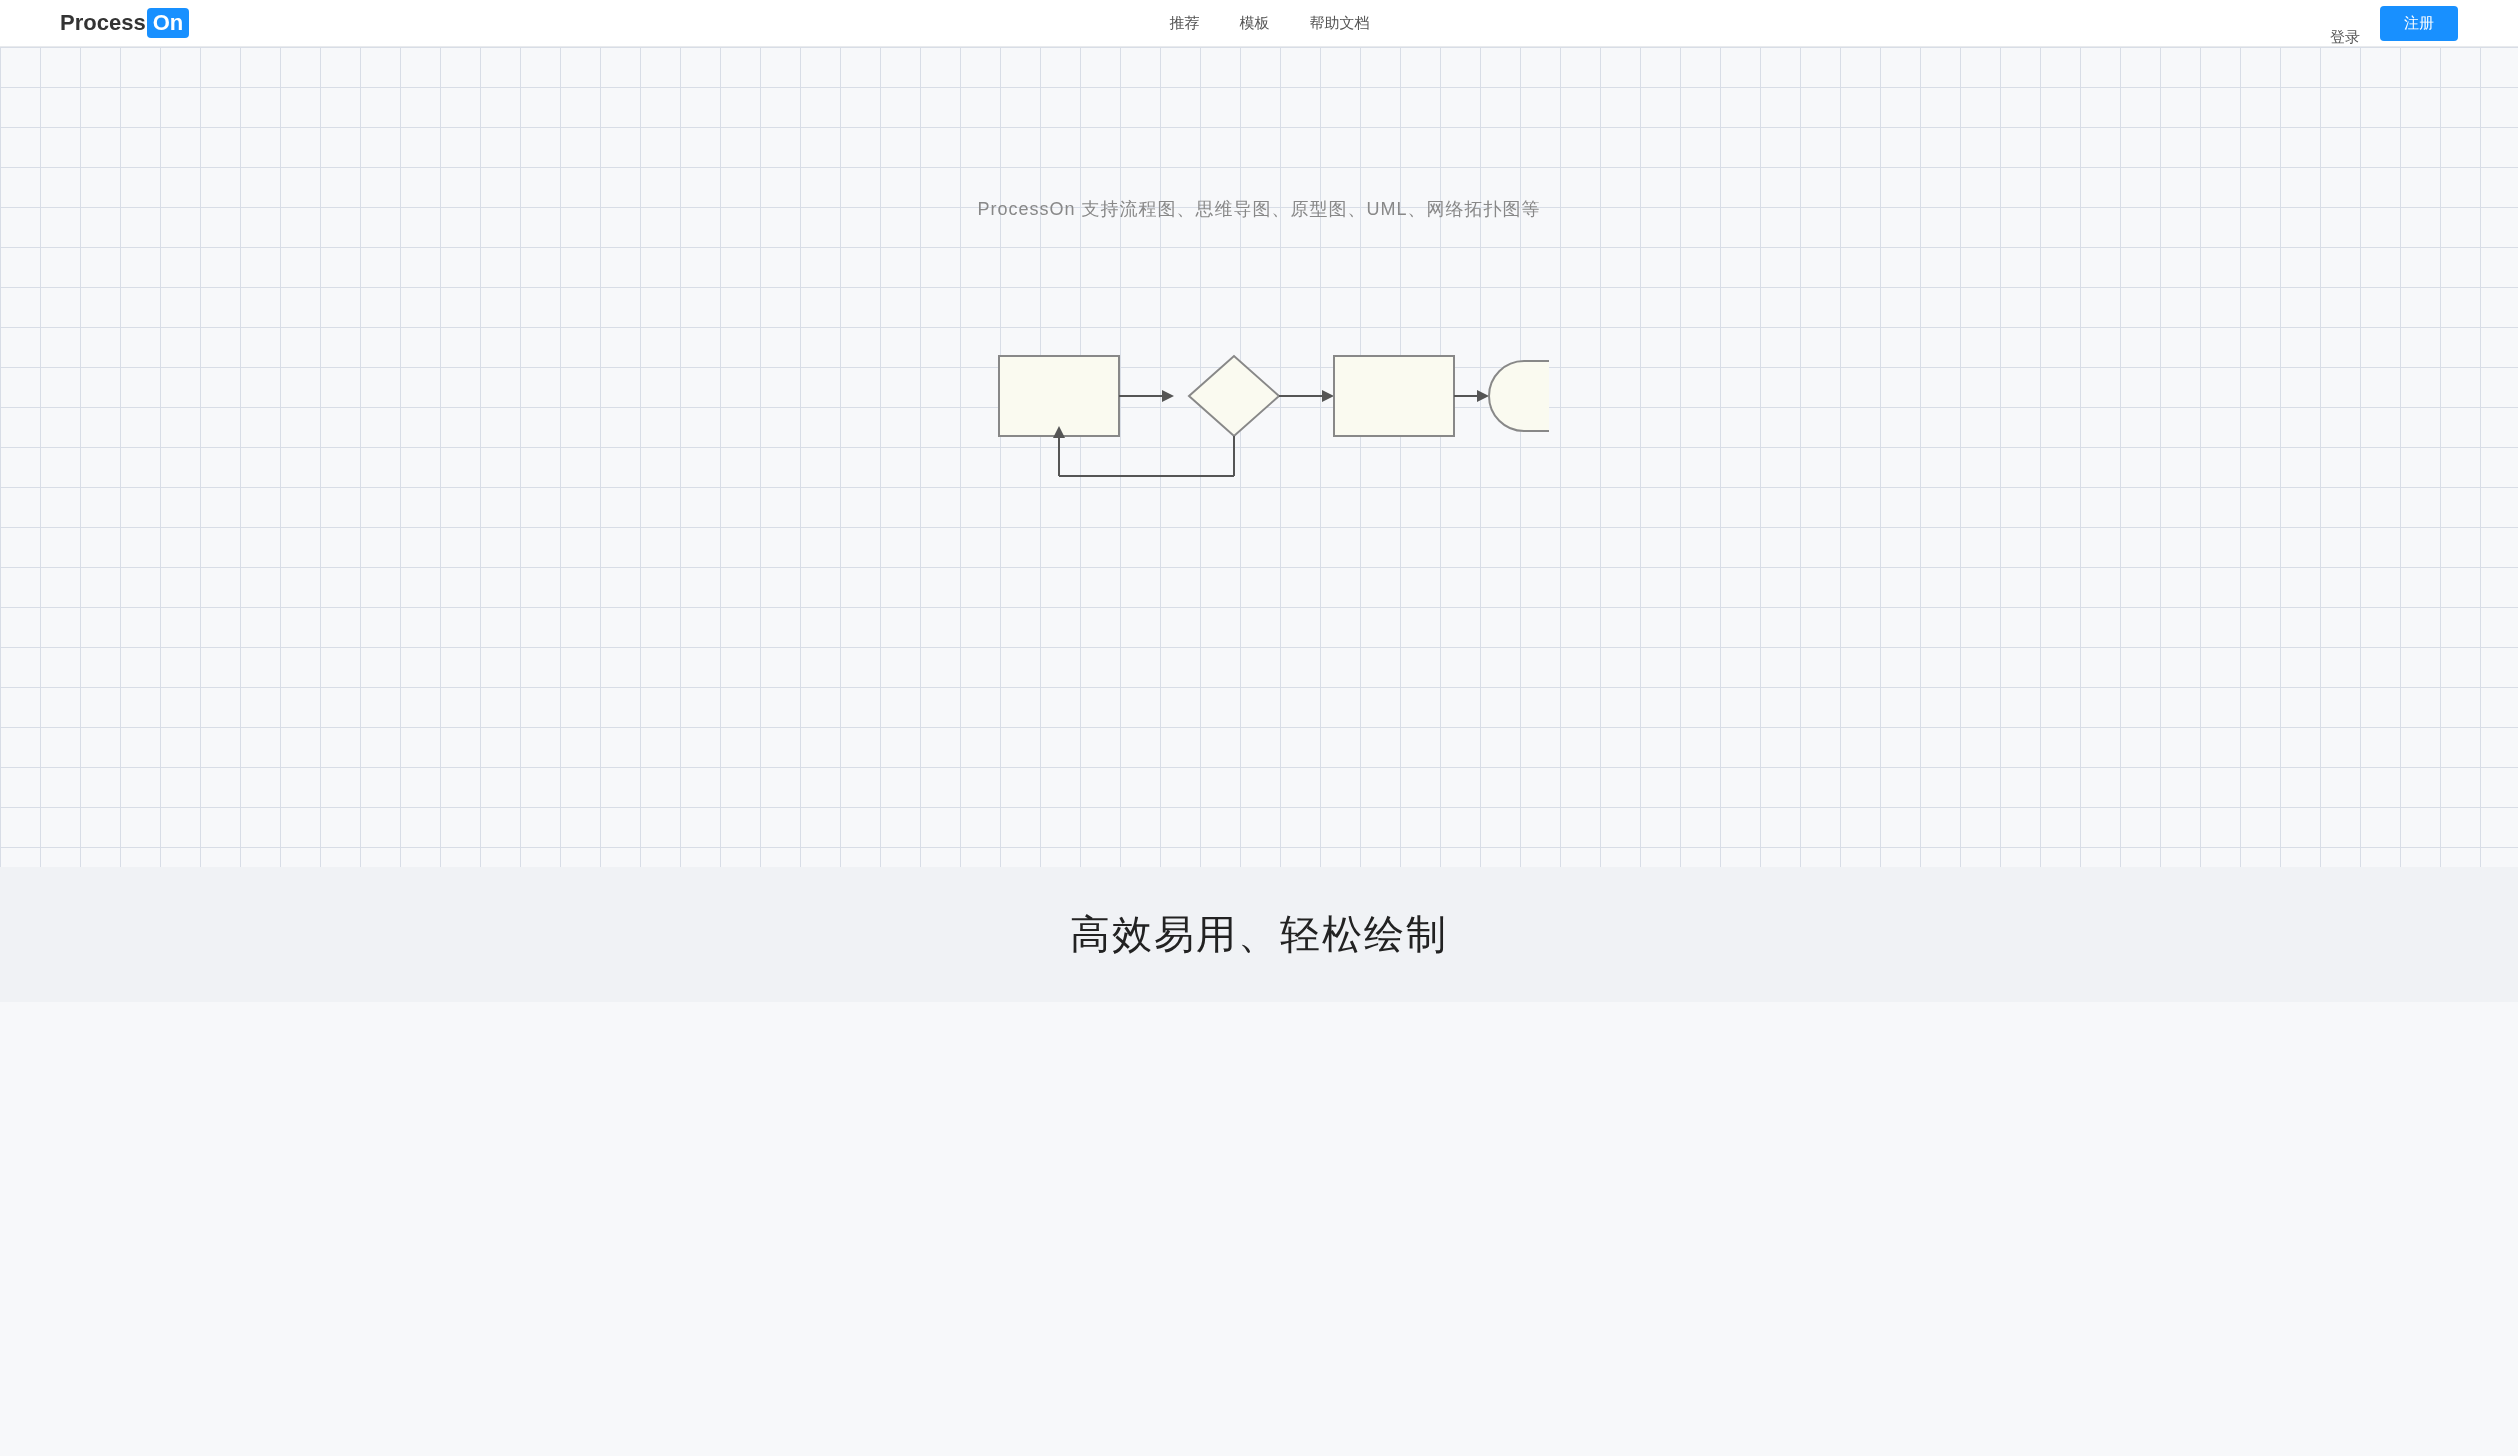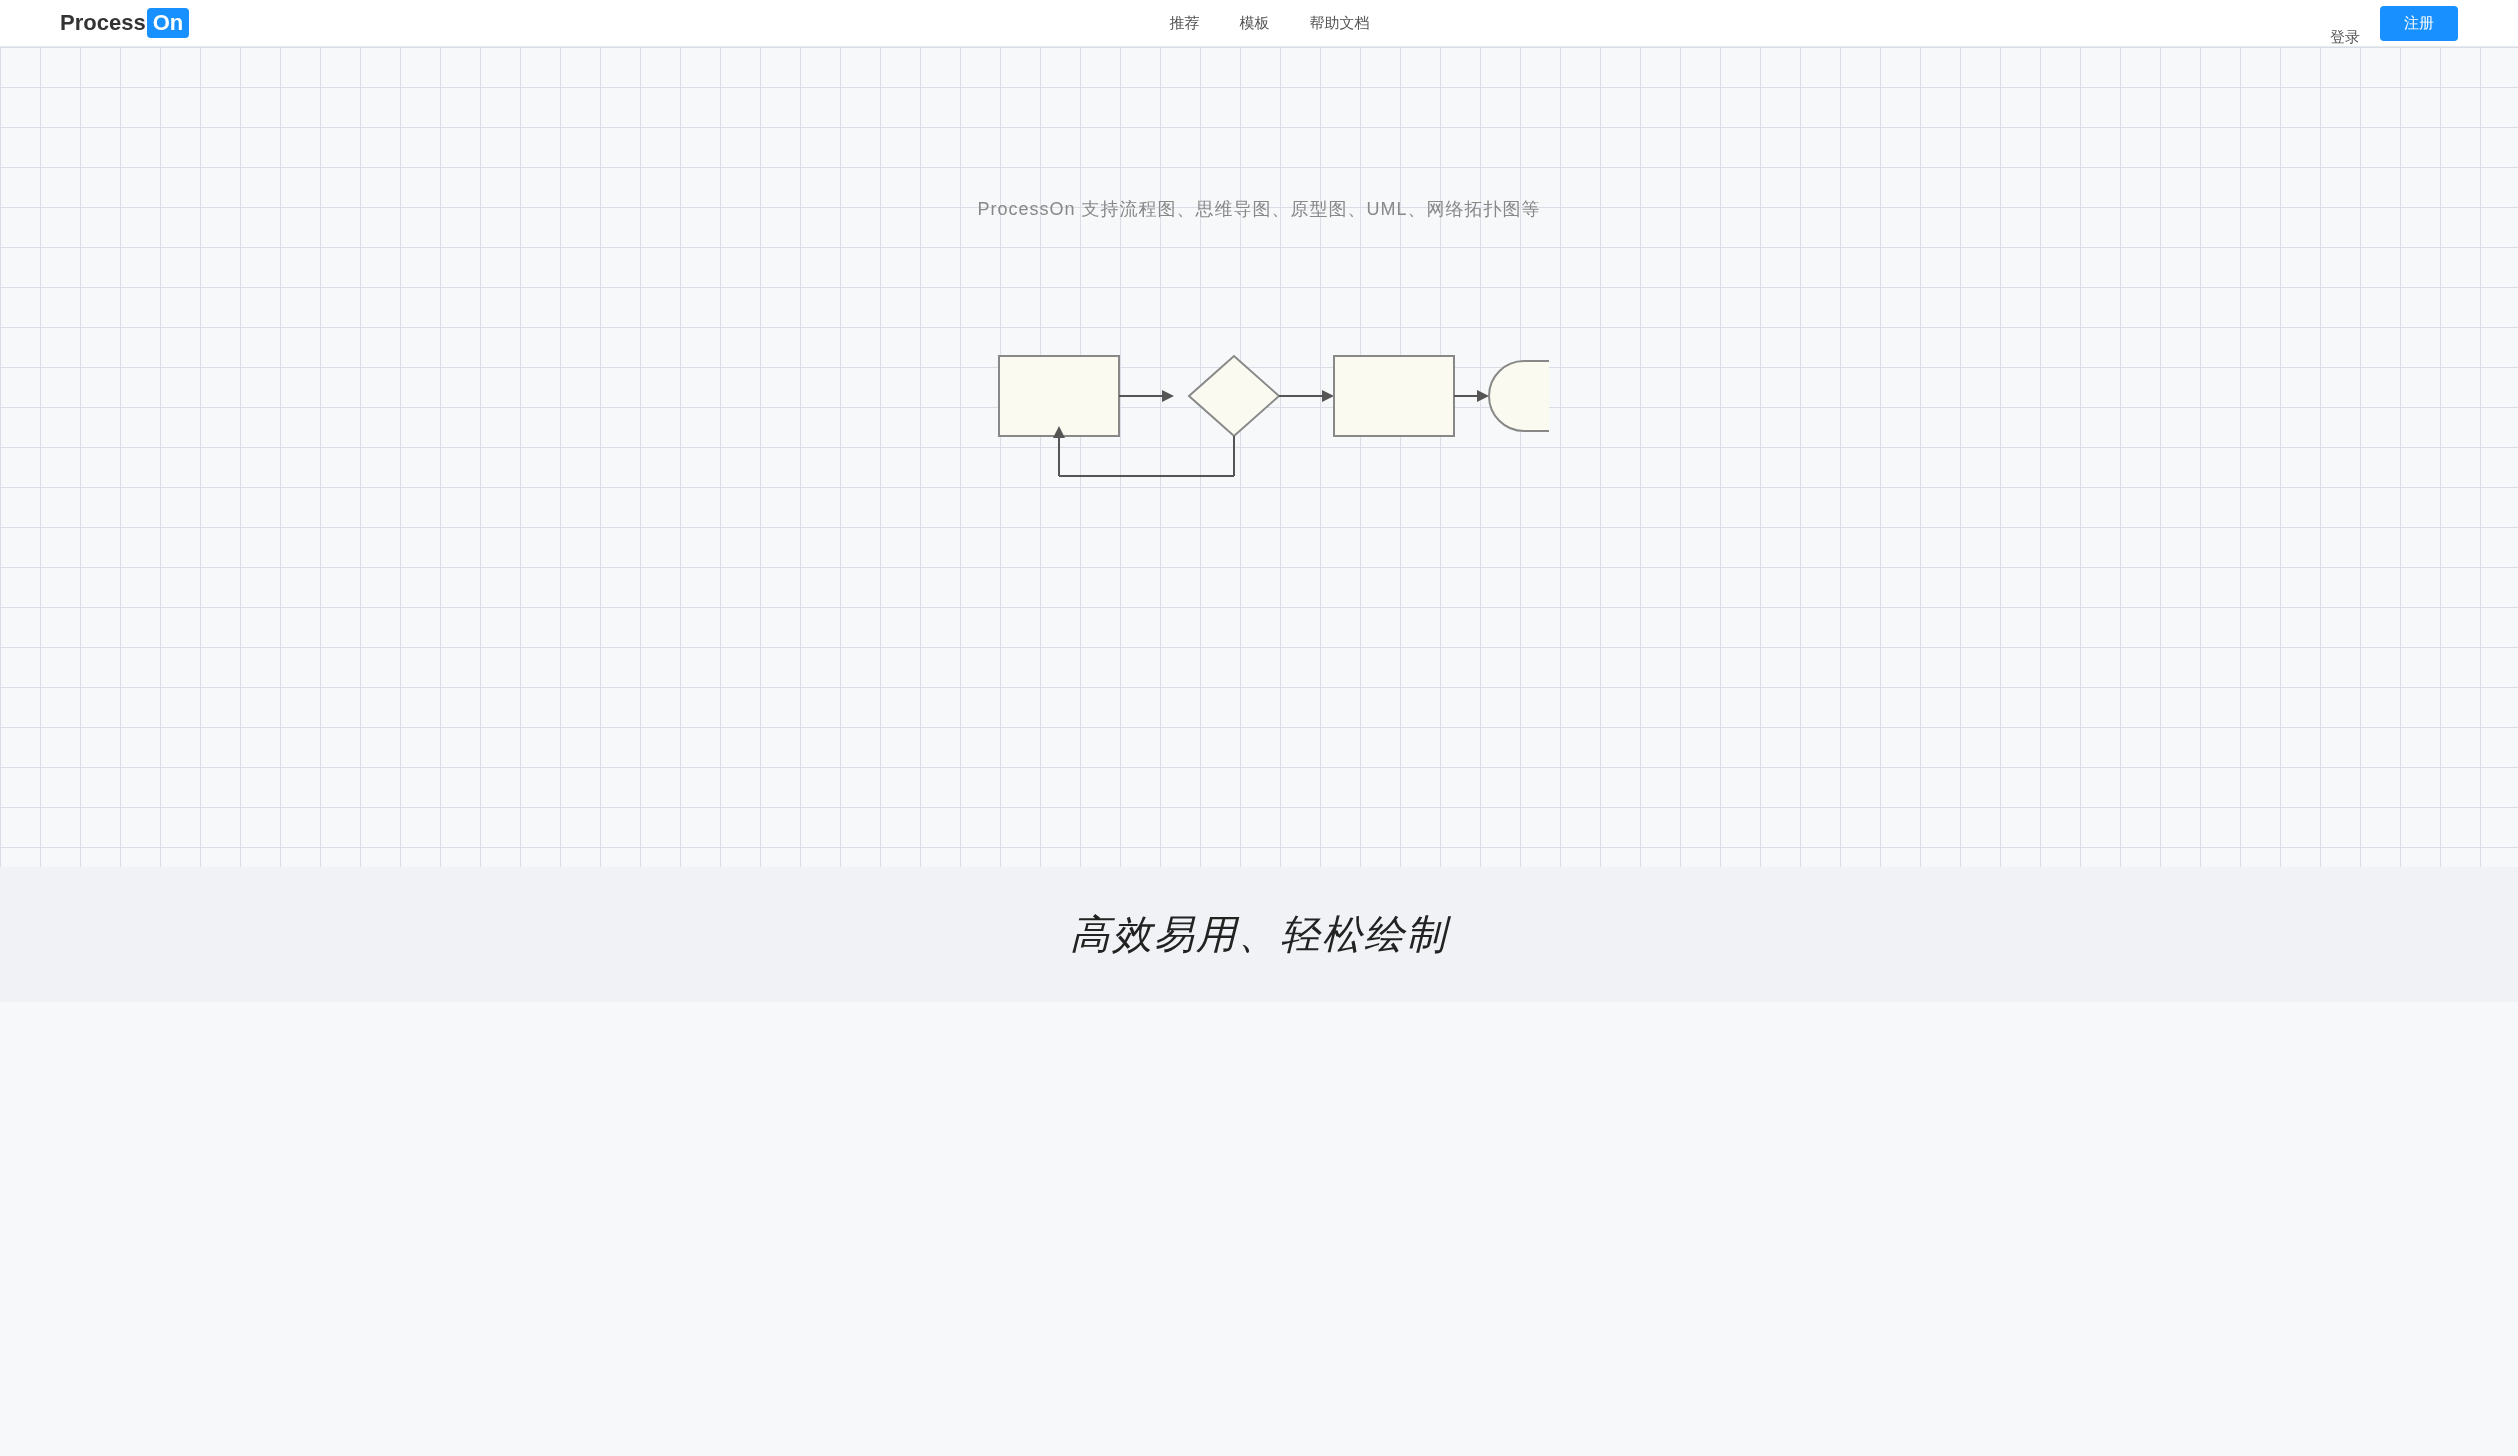--- a/index.html
+++ b/index.html
@@ -141,21 +141,20 @@
     .diagram-container svg {
       width: 100%;
       height: 100%;
     }
 
     
     .bottom-section {
       background-color: #f0f2f5;
       padding: 40px 0;
       text-align: center;
-      font-style: italic;
     }
 
     .bottom-title {
       font-size: 40px;
       color: #222;
       font-weight: 500;
       letter-spacing: 2px;
     }
   </style>
 </head>

